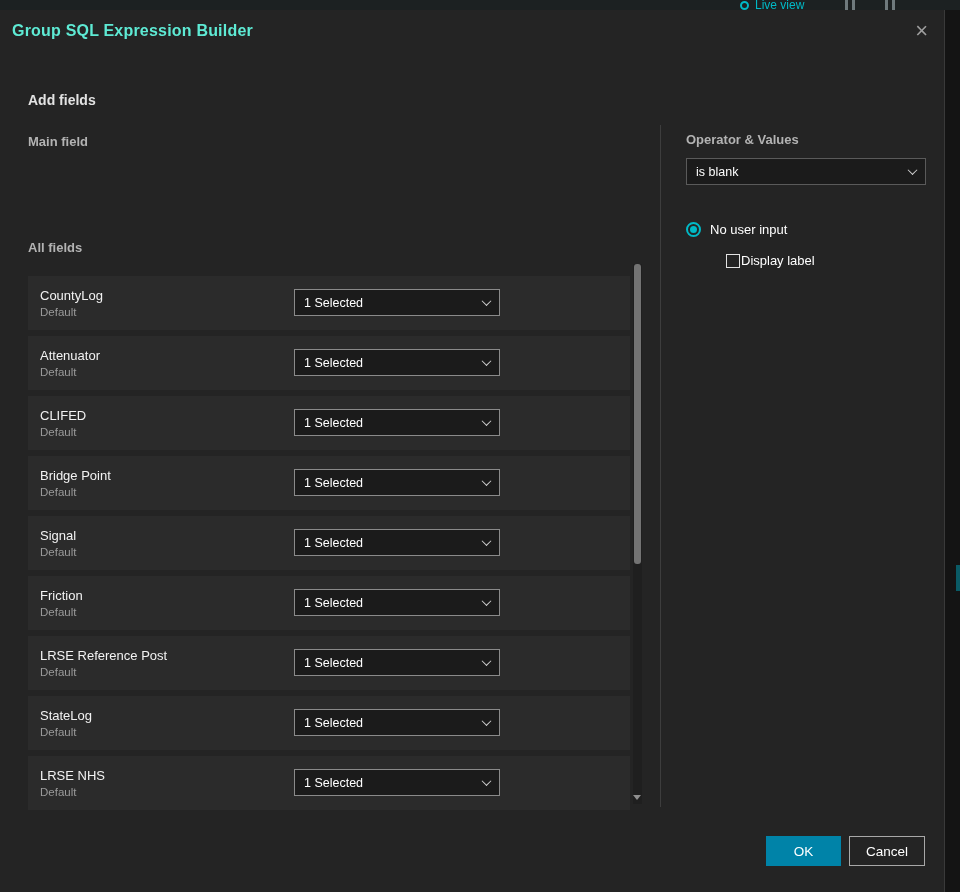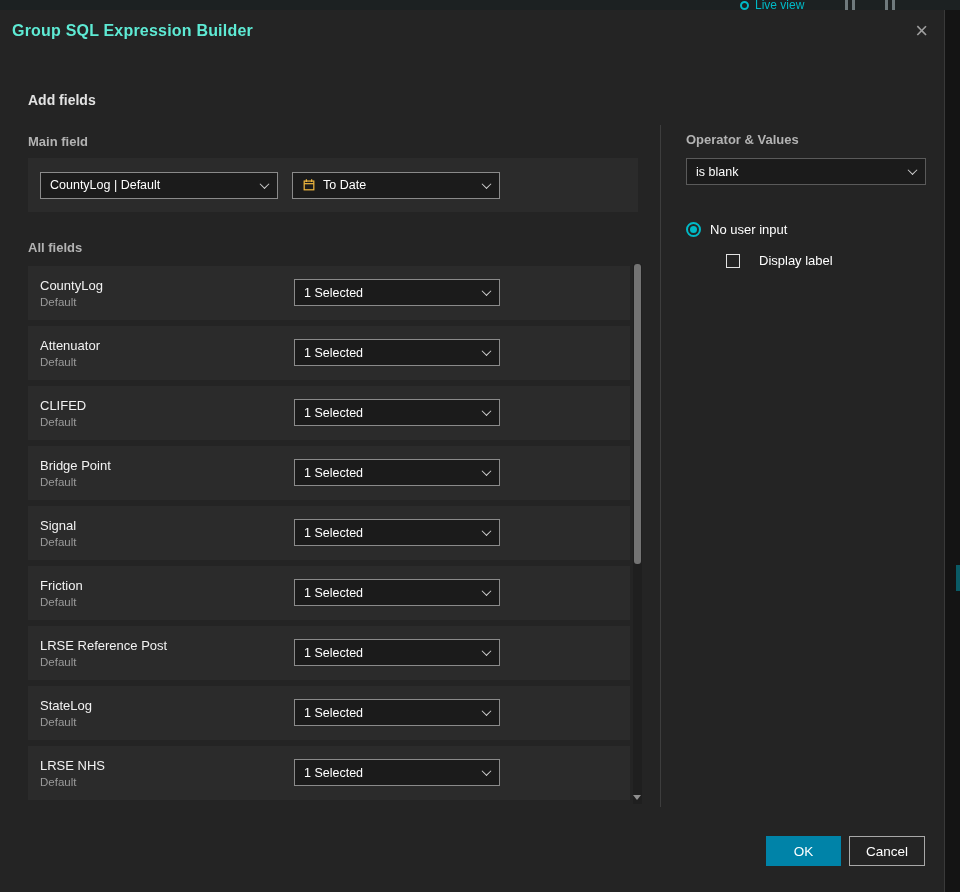--- a/index.html
+++ b/index.html
@@ -79,21 +79,21 @@
   .main-row {
     position: absolute; left: 28px; top: 148px; width: 610px; height: 54px;
     background: #2b2b2b; display: flex; align-items: center;
     padding: 0 12px; gap: 14px;
   }
   .field-dd { width: 238px; }
   .type-dd { width: 208px; }
   .cal-icon { color: var(--cal); margin-right: 7px; display: flex; flex: none; }
 
   
-  .list { position: absolute; left: 28px; top: 256px; width: 602px; }
+  .list { position: absolute; left: 28px; top: 266px; width: 602px; }
   .field-row {
     height: 54px; background: #2b2b2b; margin-bottom: 6px;
     display: flex; align-items: center; padding: 0 12px; position: relative;
   }
   .field-name { font-size: 13px; color: #f2f2f2; margin-bottom: 3px; }
   .field-sub { font-size: 11.5px; color: #9a9a9a; }
   .field-row .dd { position: absolute; left: 266px; top: 13px; width: 206px; }
 
   
   .scrollbar {
@@ -116,21 +116,21 @@
   .operator-dd { position: absolute; left: 686px; top: 148px; width: 240px; border-color: #5a5a5a; }
   .radio-row { position: absolute; left: 686px; top: 212px; display: flex; align-items: center; gap: 9px; }
   .radio-outer {
     width: 15px; height: 15px; border-radius: 50%;
     border: 2px solid var(--accent);
     display: flex; align-items: center; justify-content: center;
     cursor: pointer; flex: none;
   }
   .radio-dot { width: 7px; height: 7px; border-radius: 50%; background: var(--accent); }
   .ctl-label { font-size: 13px; color: #ffffff; }
-  .checkbox-row { position: absolute; left: 710px; top: 243px; display: flex; align-items: center; gap: 19px; padding-left: 16px; }
+  .checkbox-row { position: absolute; left: 710px; top: 243px; display: flex; align-items: center; gap: 1px; padding-left: 16px; }
   .checkbox { width: 14px; height: 14px; border: 1px solid #e2e2e2; background: transparent; cursor: pointer; flex: none; }
 
   
   .btn {
     position: absolute; top: 826px; height: 30px;
     display: flex; align-items: center; justify-content: center;
     font-size: 13.5px; color: #ffffff; cursor: pointer;
   }
   .btn-ok { left: 766px; width: 75px; background: var(--ok); }
   .btn-cancel { left: 849px; width: 76px; background: transparent; border: 1px solid #a8a8a8; }
@@ -158,38 +158,20 @@
 
 <div class="dialog">
 
   <div class="dialog-title">Group SQL Expression Builder</div>
   <div class="close">×</div>
 
   <div class="section-title">Add fields</div>
 
   <div class="sub-label main-field-label">Main field</div>
 
-  <div class="main-row">
-    <div class="dd field-dd">
-      <span class="dd-label">CountyLog | Default</span>
-      <span class="chev"></span>
-    </div>
-    <div class="dd type-dd">
-      <span class="cal-icon">
-        <svg width="14" height="14" viewBox="0 0 16 16">
-          <rect x="2.5" y="3.5" width="11" height="10" fill="none" stroke="currentColor" stroke-width="1.4"></rect>
-          <line x1="2.5" y1="6.5" x2="13.5" y2="6.5" stroke="currentColor" stroke-width="1.4"></line>
-          <line x1="5" y1="1.5" x2="5" y2="4.5" stroke="currentColor" stroke-width="1.4"></line>
-          <line x1="11" y1="1.5" x2="11" y2="4.5" stroke="currentColor" stroke-width="1.4"></line>
-        </svg>
-      </span>
-      <span class="dd-label">To Date</span>
-      <span class="chev"></span>
-    </div>
-  </div>
 
   <div class="sub-label all-fields-label">All fields</div>
 
   <div class="list">
   <div class="field-row">
     <div class="field-texts">
       <div class="field-name">CountyLog</div>
       <div class="field-sub">Default</div>
     </div>
     <div class="dd row-dd">

